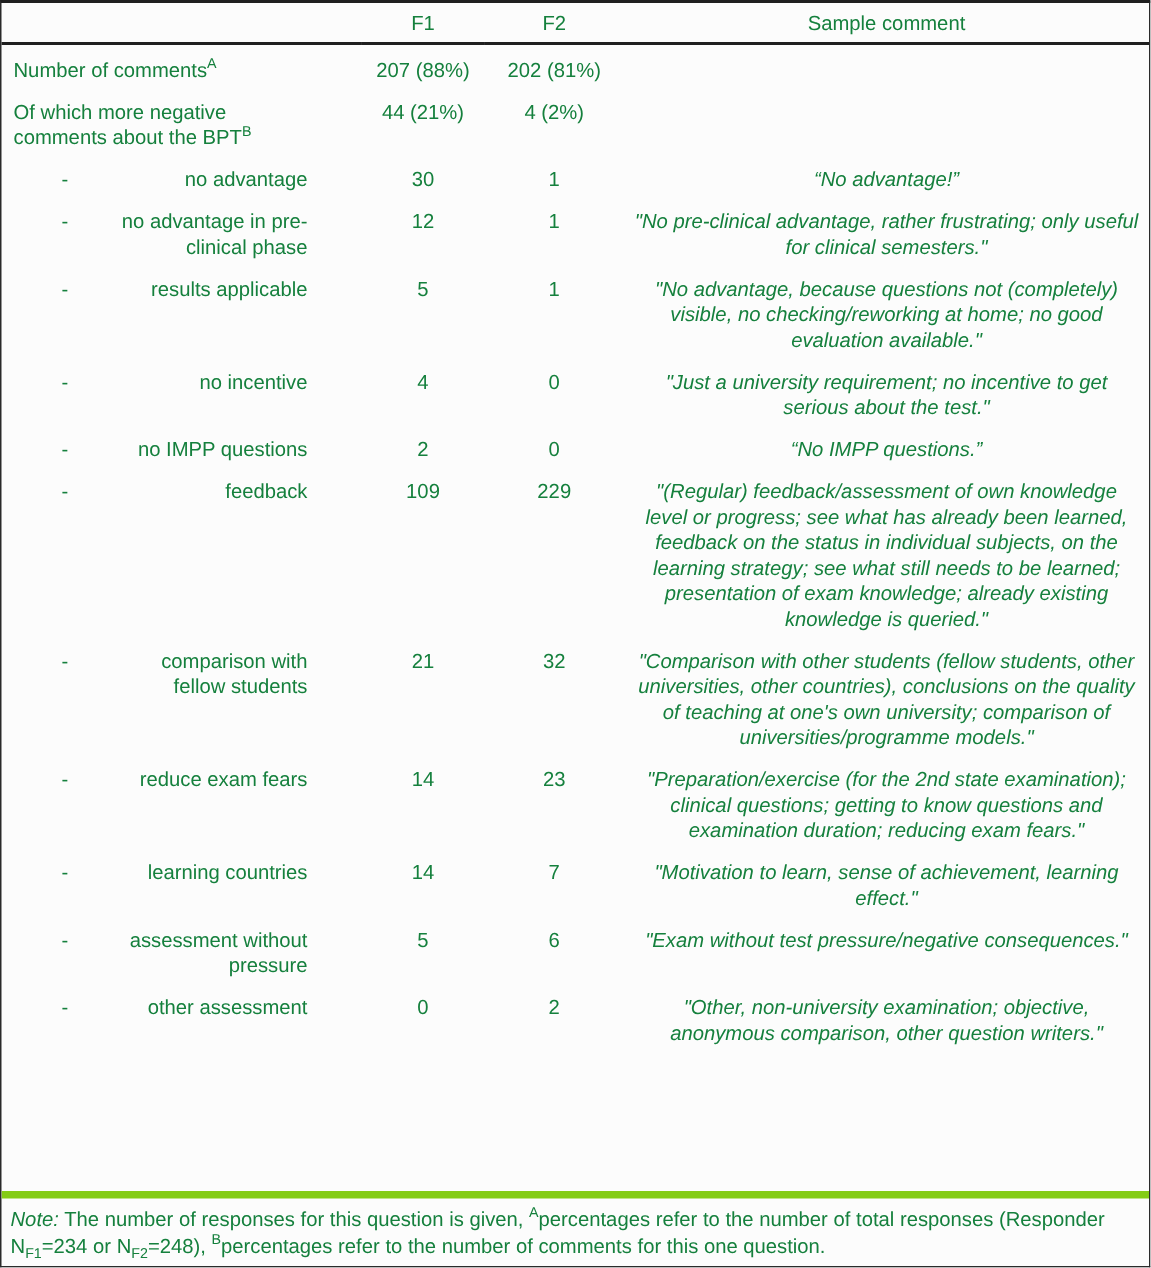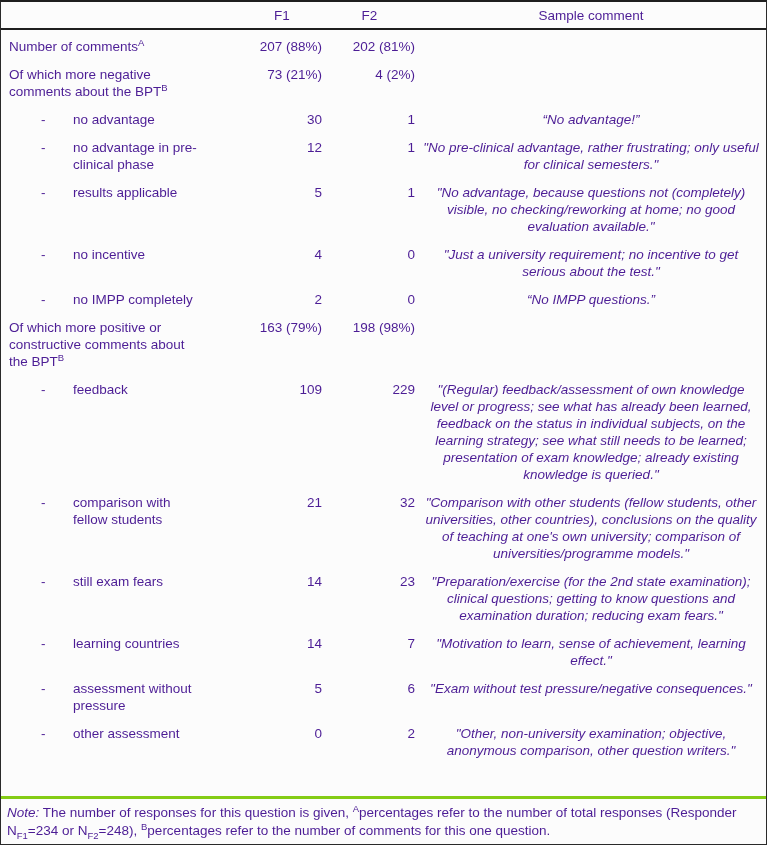--- a/index.html
+++ b/index.html
@@ -1,42 +1,42 @@
 <!DOCTYPE html>
 <html><head>
 <meta charset="utf-8">
 <style>
   html,body { margin:0; padding:0; background:#e8e8e8; }
   .page {
     width:767px; height:845px; box-sizing:border-box;
-    background:#fcfcfc; color:#4c1d95;
+    background:#fcfcfc; color:#15803d;
     border:1px solid #2a2a2a; border-top:2px solid #1f1f1f;
     font-family:"Liberation Sans", sans-serif;
     font-size:13.5px; line-height:17px;
     display:flex; flex-direction:column; overflow:hidden;
     margin:0 auto;
   }
   table { width:100%; border-collapse:collapse; table-layout:fixed; }
   col.c1 { width:240px; } col.c2 { width:82px; } col.c3 { width:93px; }
   th {
     font-weight:400; text-align:center; vertical-align:middle;
     padding:5px 0 4px; border-bottom:2px solid #1f1f1f;
   }
   td { vertical-align:top; padding-top:10px;margin-left:40px; }
   tbody tr:first-child td { padding-top:8px; }
   td.lbl { padding-left:8px; padding-right:36px; }
-  td.num { text-align:right; }
+  td.num { text-align:center; }
   td.cmt { text-align:center; font-style:italic; padding-left:6px; padding-right:6px; }
   .subrow { display:flex; }
   .dash { flex:0 0 64px; box-sizing:border-box; padding-left:32px; }
-  .subtext { flex:1; }
+  .subtext { flex:1;text-align:right; }
   sup.fn { font-size:9.5px; line-height:0; vertical-align:super; }
   sub.fn { font-size:9.5px; line-height:0; vertical-align:sub; }
   .note {
-    margin-top:auto; border-top:3px solid #84cc16;
+    margin-top:auto; border-top:5px solid #84cc16;
     padding:5px 3px 4px 6px; line-height:18px;
   }
   .note-label { font-style:italic; }
 </style>
 </head>
 <body>
 
 <div class="page">
   <table>
     <colgroup>
@@ -57,21 +57,21 @@
 
       <tr>
         <td class="lbl"><span>Number of comments</span><sup class="fn">A</sup></td>
         <td class="num">207 (88%)</td>
         <td class="num">202 (81%)</td>
         <td class="cmt"></td>
       </tr>
 
       <tr>
         <td class="lbl"><span>Of which more negative comments about the BPT</span><sup class="fn">B</sup></td>
-        <td class="num">73 (21%)</td>
+        <td class="num">44 (21%)</td>
         <td class="num">4 (2%)</td>
         <td class="cmt"></td>
       </tr>
 
       <tr>
         <td class="lbl">
             <div class="subrow">
               <span class="dash">-</span>
               <span class="subtext">no advantage</span>
             </div>
@@ -114,34 +114,28 @@
           </td>
         <td class="num">4</td>
         <td class="num">0</td>
         <td class="cmt">"Just a university requirement; no incentive to get serious about the test."</td>
       </tr>
 
       <tr>
         <td class="lbl">
             <div class="subrow">
               <span class="dash">-</span>
-              <span class="subtext">no IMPP completely</span>
+              <span class="subtext">no IMPP questions</span>
             </div>
           </td>
         <td class="num">2</td>
         <td class="num">0</td>
         <td class="cmt">“No IMPP questions.”</td>
       </tr>
 
-      <tr>
-        <td class="lbl"><span>Of which more positive or constructive comments about the BPT</span><sup class="fn">B</sup></td>
-        <td class="num">163 (79%)</td>
-        <td class="num">198 (98%)</td>
-        <td class="cmt"></td>
-      </tr>
 
       <tr>
         <td class="lbl">
             <div class="subrow">
               <span class="dash">-</span>
               <span class="subtext">feedback</span>
             </div>
           </td>
         <td class="num">109</td>
         <td class="num">229</td>
@@ -157,21 +151,21 @@
           </td>
         <td class="num">21</td>
         <td class="num">32</td>
         <td class="cmt">"Comparison with other students (fellow students, other universities, other countries), conclusions on the quality of teaching at one's own university; comparison of universities/programme models."</td>
       </tr>
 
       <tr>
         <td class="lbl">
             <div class="subrow">
               <span class="dash">-</span>
-              <span class="subtext">still exam fears</span>
+              <span class="subtext">reduce exam fears</span>
             </div>
           </td>
         <td class="num">14</td>
         <td class="num">23</td>
         <td class="cmt">"Preparation/exercise (for the 2nd state examination); clinical questions; getting to know questions and examination duration; reducing exam fears."</td>
       </tr>
 
       <tr>
         <td class="lbl">
             <div class="subrow">

